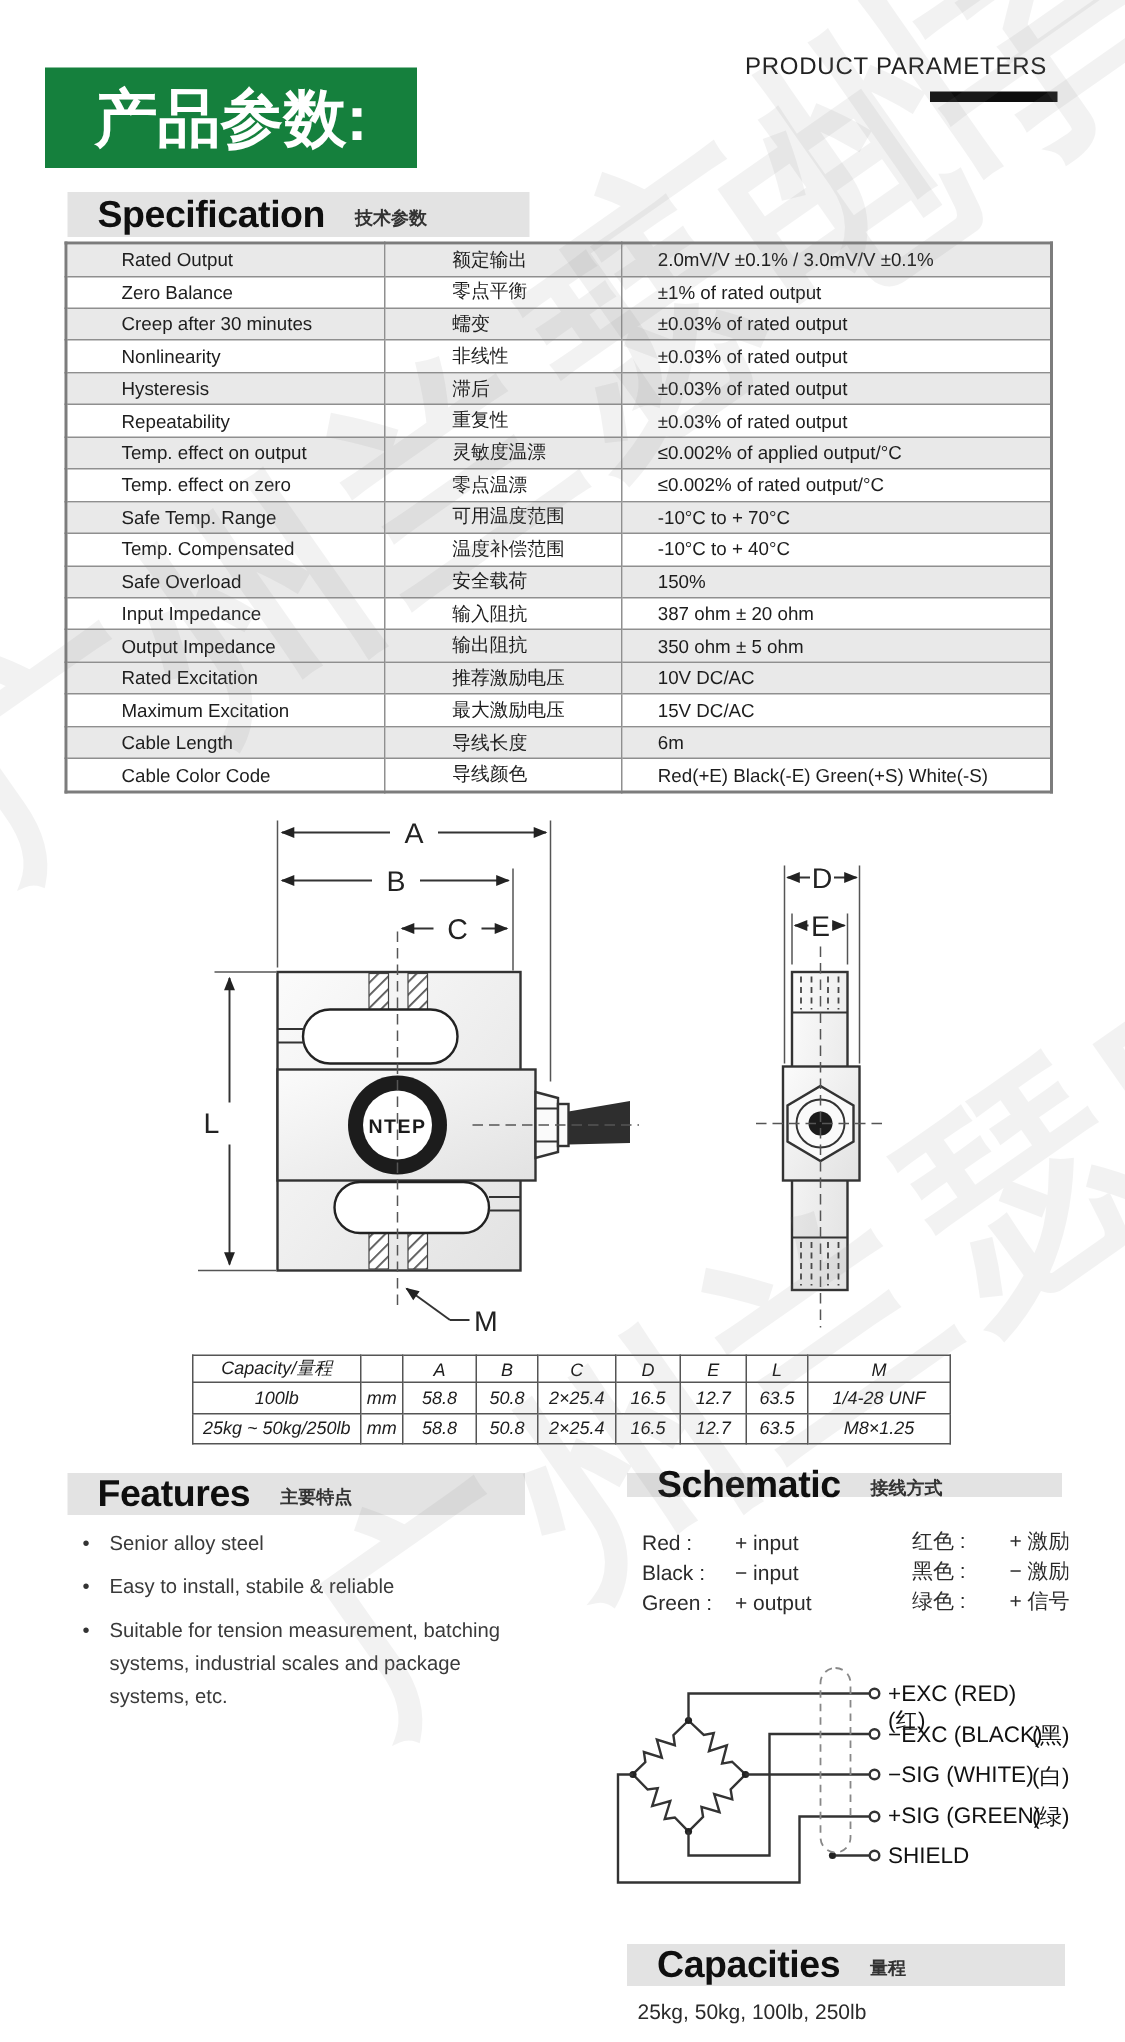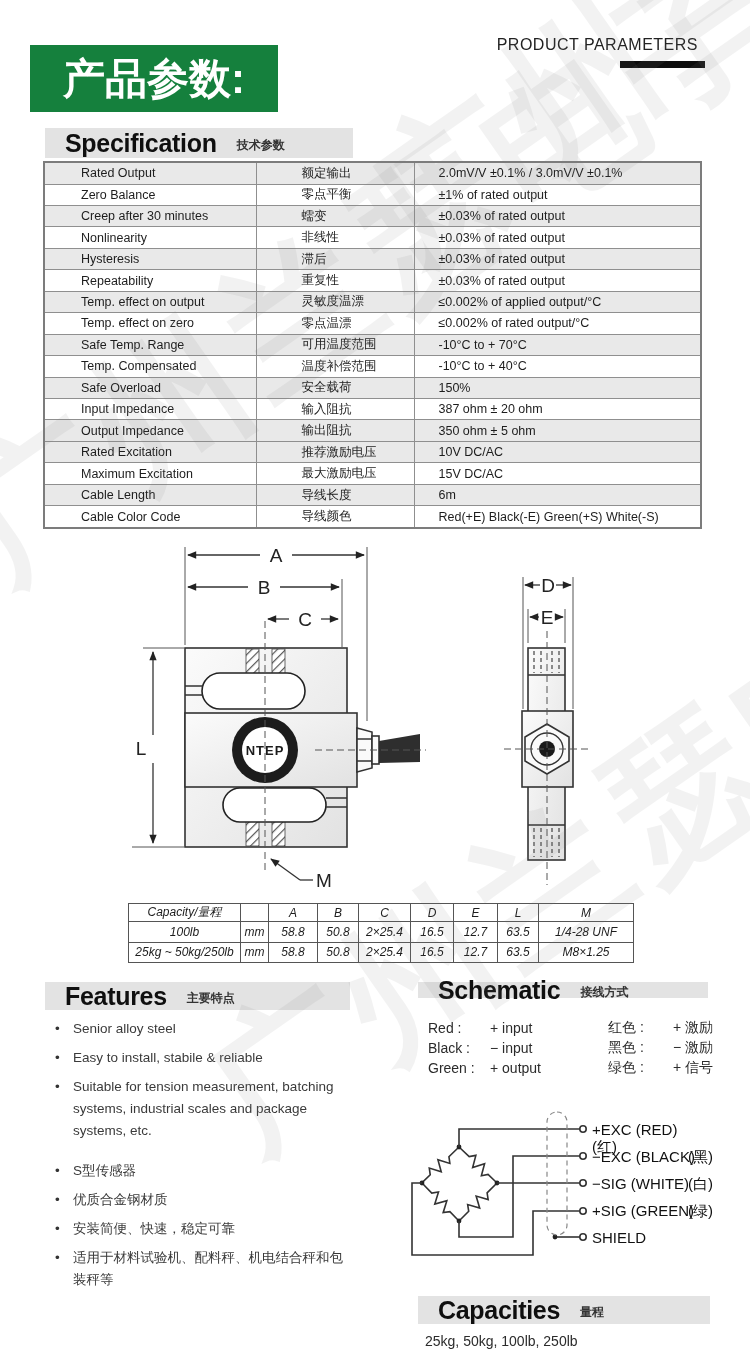--- a/index.html
+++ b/index.html
@@ -308,26 +308,20 @@
   </div>
 
   <div class="sec-head" style="left:45px;top:982px;width:305px;height:28px;">
     <span class="big">Features</span>
     <span class="cn">主要特点</span>
   </div>
   <ul class="blist" id="features-en" style="top:1018px;">
       <li>Senior alloy steel</li>
       <li>Easy to install, stabile &amp; reliable</li>
       <li>Suitable for tension measurement, batching systems, industrial scales and package systems, etc.</li>
-    </ul>
-  <ul class="blist" id="features-cn" style="top:1160px;">
-      <li>S型传感器</li>
-      <li>优质合金钢材质</li>
-      <li>安装简便、快速，稳定可靠</li>
-      <li>适用于材料试验机、配料秤、机电结合秤和包装秤等</li>
     </ul>
 
   <div class="sec-head" style="left:418px;top:982px;width:290px;height:16px;">
     <span class="big">Schematic</span>
     <span class="cn">接线方式</span>
   </div>
   <div id="legend">
       <div class="leg-row">
         <span class="c-en">Red :</span>
         <span class="v-en">+ input</span>

